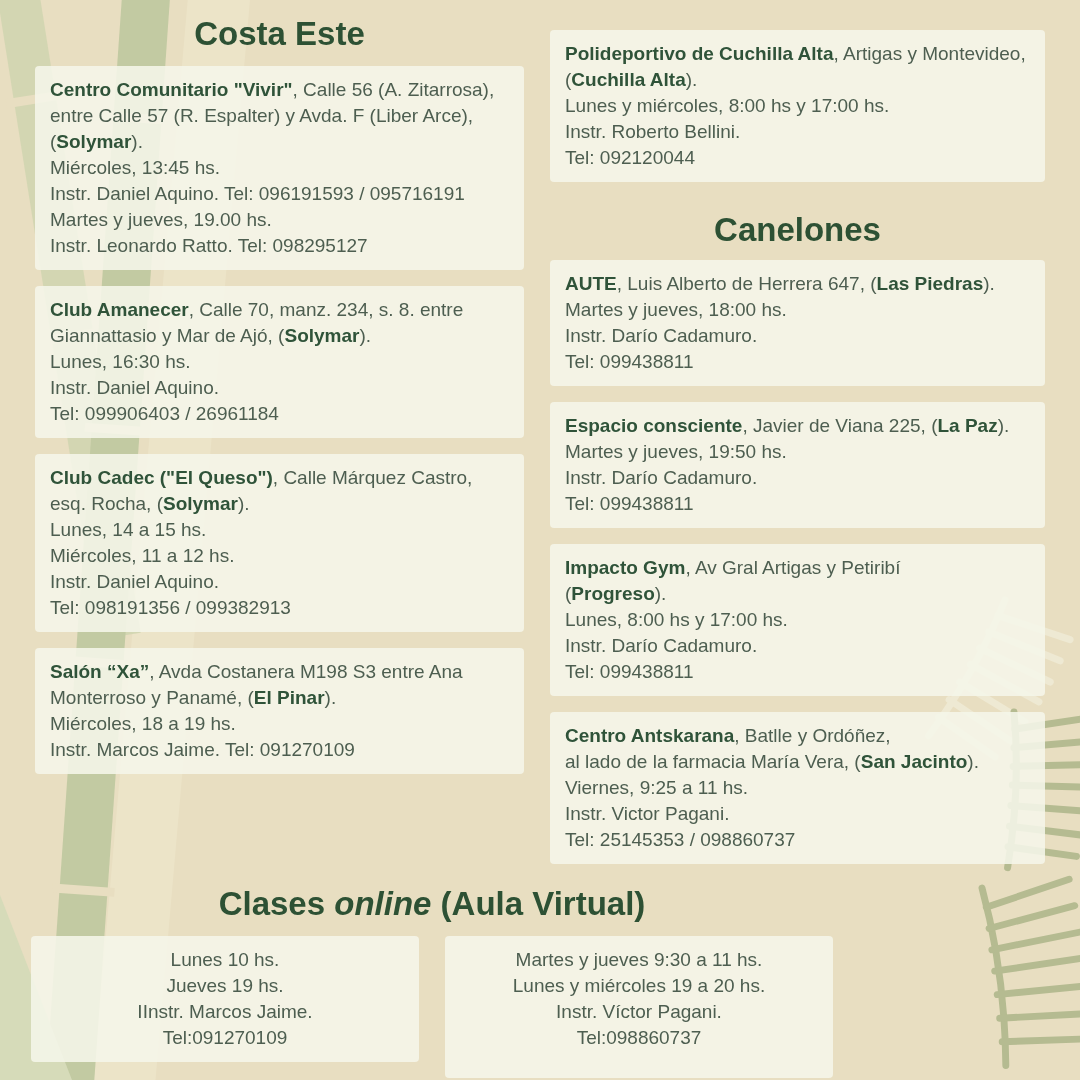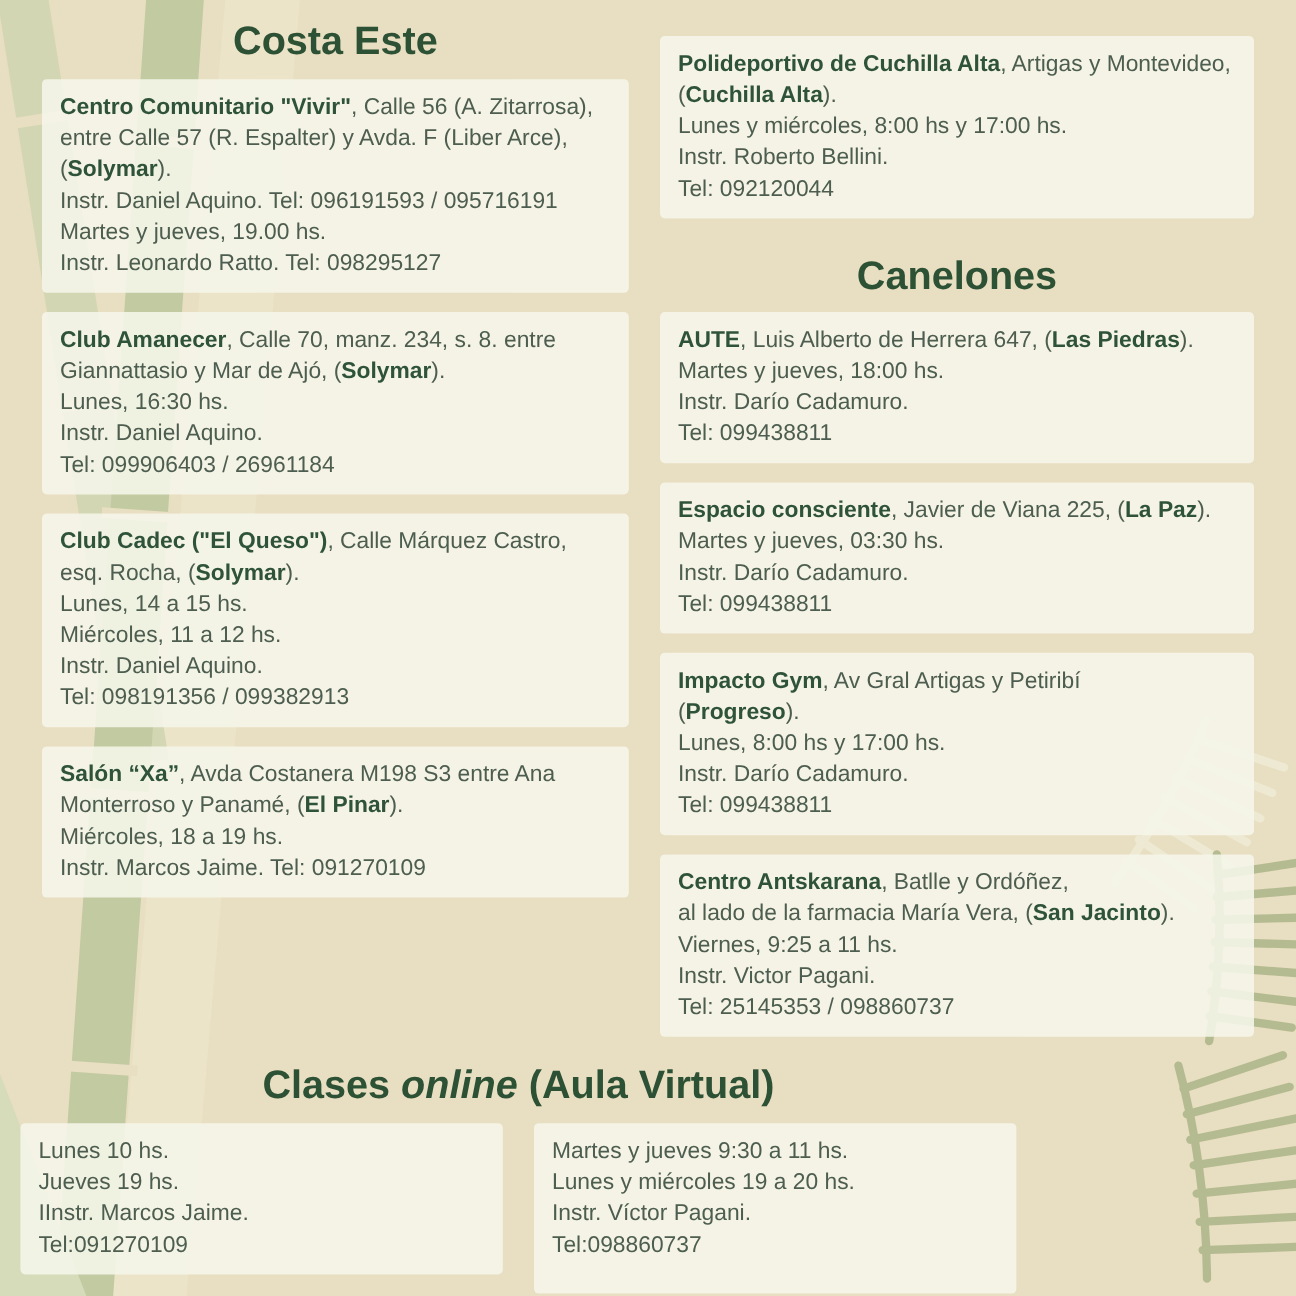--- a/index.html
+++ b/index.html
@@ -25,21 +25,21 @@
     padding:11px 15px;
     margin-bottom:16px;
     font-size:19px;line-height:26px;color:#4d5e50;
   }
   .card:last-child{margin-bottom:0;}
   .b{font-weight:bold;color:#2f5339;}
   .i{font-style:italic;}
   .section-title .b{color:inherit;}
   .online{position:absolute;top:882px;left:0;width:864px;}
   .online .section-title{margin-bottom:10px;}
-  .online-cards{display:flex;gap:26px;padding:0 17px;}
+  .online-cards{display:flex;gap:26px;padding:0 31px;text-align:center;}
   .online-cards .card{flex:1;min-height:104px;}
 </style>
 </head>
 <body>
 
 <div class="canvas">
 
   <svg class="decor" width="1080" height="1080" viewBox="0 0 1080 1080" aria-hidden="true">
     <defs>
       <g id="frond" fill="none" stroke-linecap="round">
@@ -76,20 +76,21 @@
       <use href="#frond" transform="translate(1014,712) rotate(18)" stroke="#b5bb91" stroke-width="7"></use>
       <use href="#frond" transform="translate(982,888) rotate(8) scale(1.15)" stroke="#b5bb91" stroke-width="6"></use>
     </g>
   </svg>
 
   <div class="columns">
     <div class="col col-left">
       <h1 class="section-title">Costa Este</h1>
       <div class="card">
           <div><span class="b">Centro Comunitario "Vivir"</span><span>, Calle 56 (A. Zitarrosa), entre Calle 57 (R. Espalter) y Avda. F (Liber Arce), (</span><span class="b">Solymar</span><span>).</span></div>
+          <div><span>Miércoles, 13:45 hs.</span></div>
           <div><span>Instr. Daniel Aquino. Tel: 096191593 / 095716191</span></div>
           <div><span>Martes y jueves, 19.00 hs.</span></div>
           <div><span>Instr. Leonardo Ratto. Tel: 098295127</span></div>
         </div>
       <div class="card">
           <div><span class="b">Club Amanecer</span><span>, Calle 70, manz. 234, s. 8. entre Giannattasio y Mar de Ajó, (</span><span class="b">Solymar</span><span>).</span></div>
           <div><span>Lunes, 16:30 hs.</span></div>
           <div><span>Instr. Daniel Aquino.</span></div>
           <div><span>Tel: 099906403 / 26961184</span></div>
         </div>
@@ -116,21 +117,21 @@
         </div>
       <h1 class="section-title">Canelones</h1>
       <div class="card">
           <div><span class="b">AUTE</span><span>, Luis Alberto de Herrera 647, (</span><span class="b">Las Piedras</span><span>).</span></div>
           <div><span>Martes y jueves, 18:00 hs.</span></div>
           <div><span>Instr. Darío Cadamuro.</span></div>
           <div><span>Tel: 099438811</span></div>
         </div>
       <div class="card">
           <div><span class="b">Espacio consciente</span><span>, Javier de Viana 225, (</span><span class="b">La Paz</span><span>).</span></div>
-          <div><span>Martes y jueves, 03:30 hs.</span></div>
+          <div><span>Martes y jueves, 19:50 hs.</span></div>
           <div><span>Instr. Darío Cadamuro.</span></div>
           <div><span>Tel: 099438811</span></div>
         </div>
       <div class="card">
           <div><span class="b">Impacto Gym</span><span>, Av Gral Artigas y Petiribí</span></div>
           <div><span>(</span><span class="b">Progreso</span><span>).</span></div>
           <div><span>Lunes, 8:00 hs y 17:00 hs.</span></div>
           <div><span>Instr. Darío Cadamuro.</span></div>
           <div><span>Tel: 099438811</span></div>
         </div>

